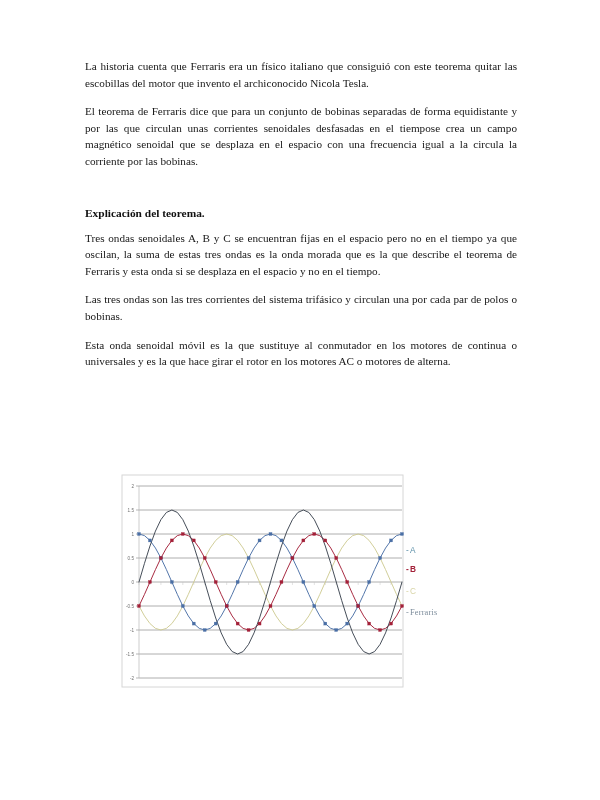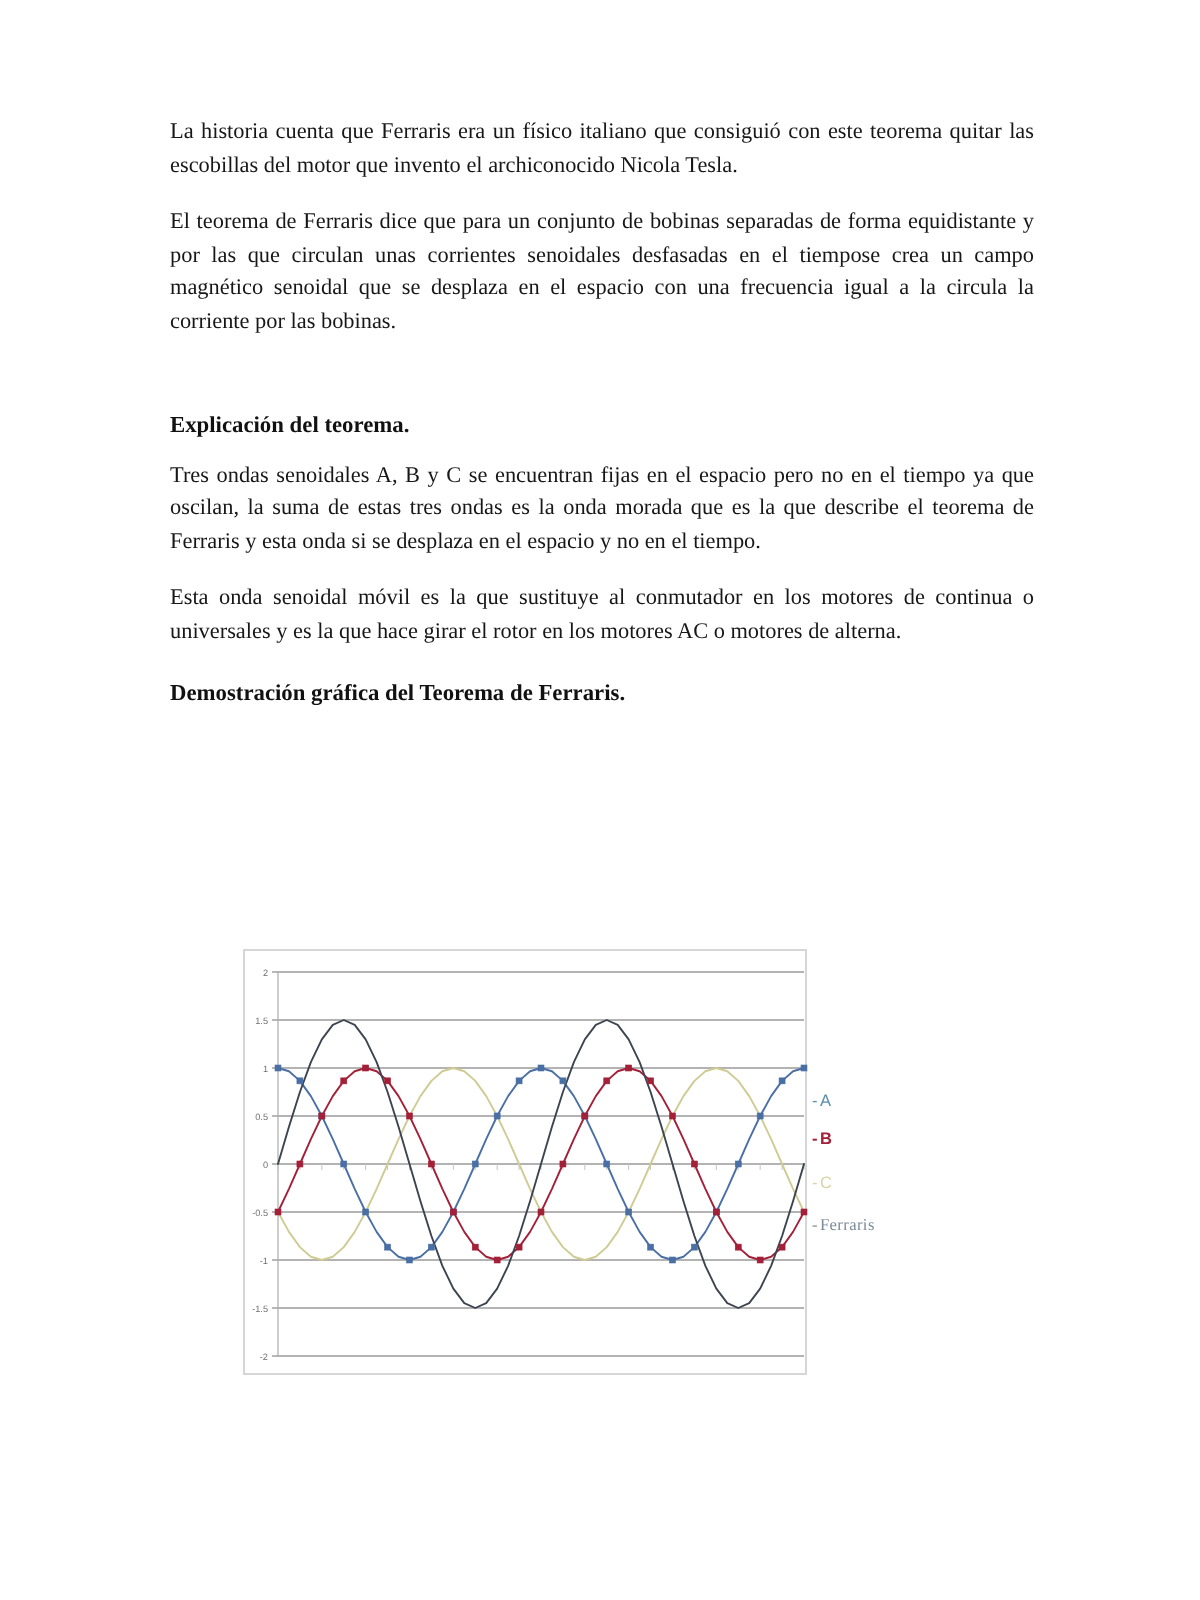--- a/index.html
+++ b/index.html
@@ -95,23 +95,23 @@
 
   <div class="content">
 
 
     <p class="para">La historia cuenta que Ferraris era un físico italiano que consiguió con este teorema quitar las escobillas del motor que invento el archiconocido Nicola Tesla.</p>
     <p class="para">El teorema de Ferraris dice que para un conjunto de bobinas separadas de forma equidistante y por las que circulan unas corrientes senoidales desfasadas en el tiempose crea un campo magnético senoidal que se desplaza en el espacio con una frecuencia igual a la circula la corriente por las bobinas.</p>
 
     <h2 class="sub">Explicación del teorema.</h2>
 
     <p class="para">Tres ondas senoidales A, B y C se encuentran fijas en el espacio pero no en el tiempo ya que oscilan, la suma de estas tres ondas es la onda morada que es la que describe el teorema de Ferraris y esta onda si se desplaza en el espacio y no en el tiempo.</p>
+    <p class="para">Las tres ondas son las tres corrientes del sistema trifásico y circulan una por cada par de polos o bobinas.</p>
     <p class="para">Esta onda senoidal móvil es la que sustituye al conmutador en los motores de continua o universales y es la que hace girar el rotor en los motores AC o motores de alterna.</p>
 
-    <h2 class="sub last">Demostración gráfica del Teorema de Ferraris.</h2>
 
   </div>
 
   <div class="chart-wrap">
 
     <svg class="chart-svg" id="chart-svg" width="360" height="252" viewBox="0 0 360 252">
 
       <rect x="12" y="5" width="281" height="212" fill="#ffffff" stroke="#d6d6d6" stroke-width="1"></rect>
 
       <g id="grid-group">

